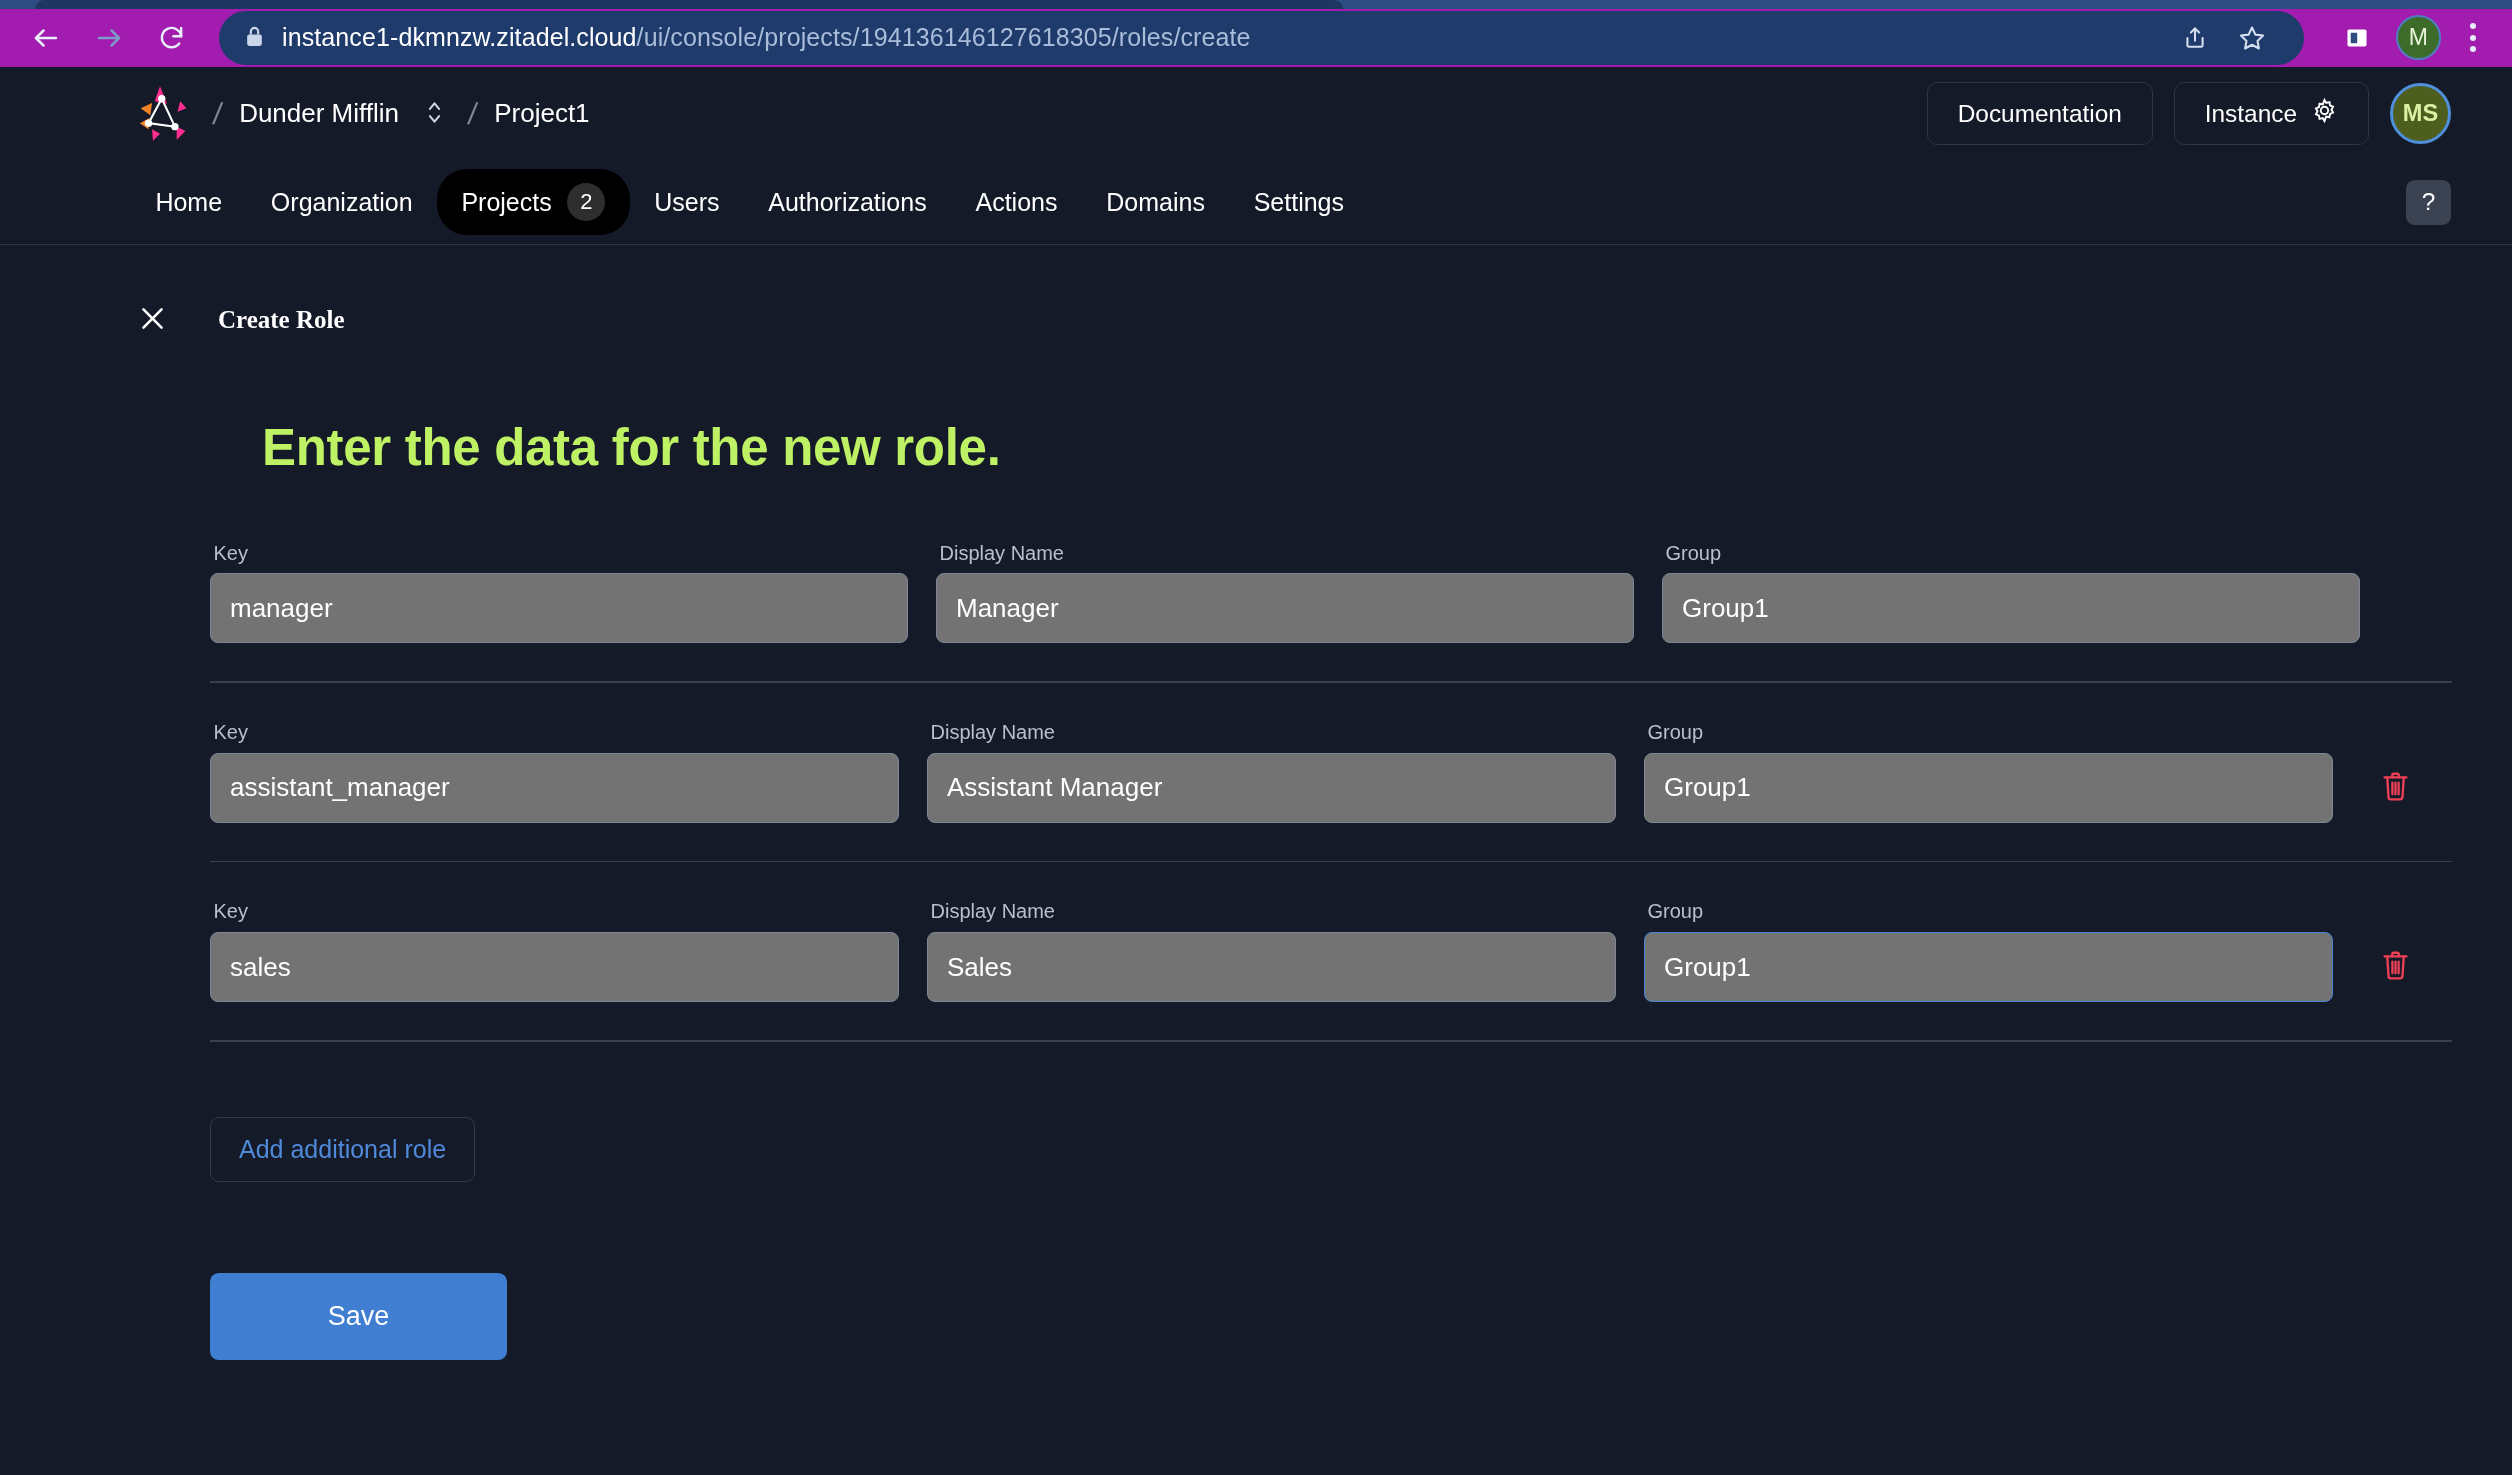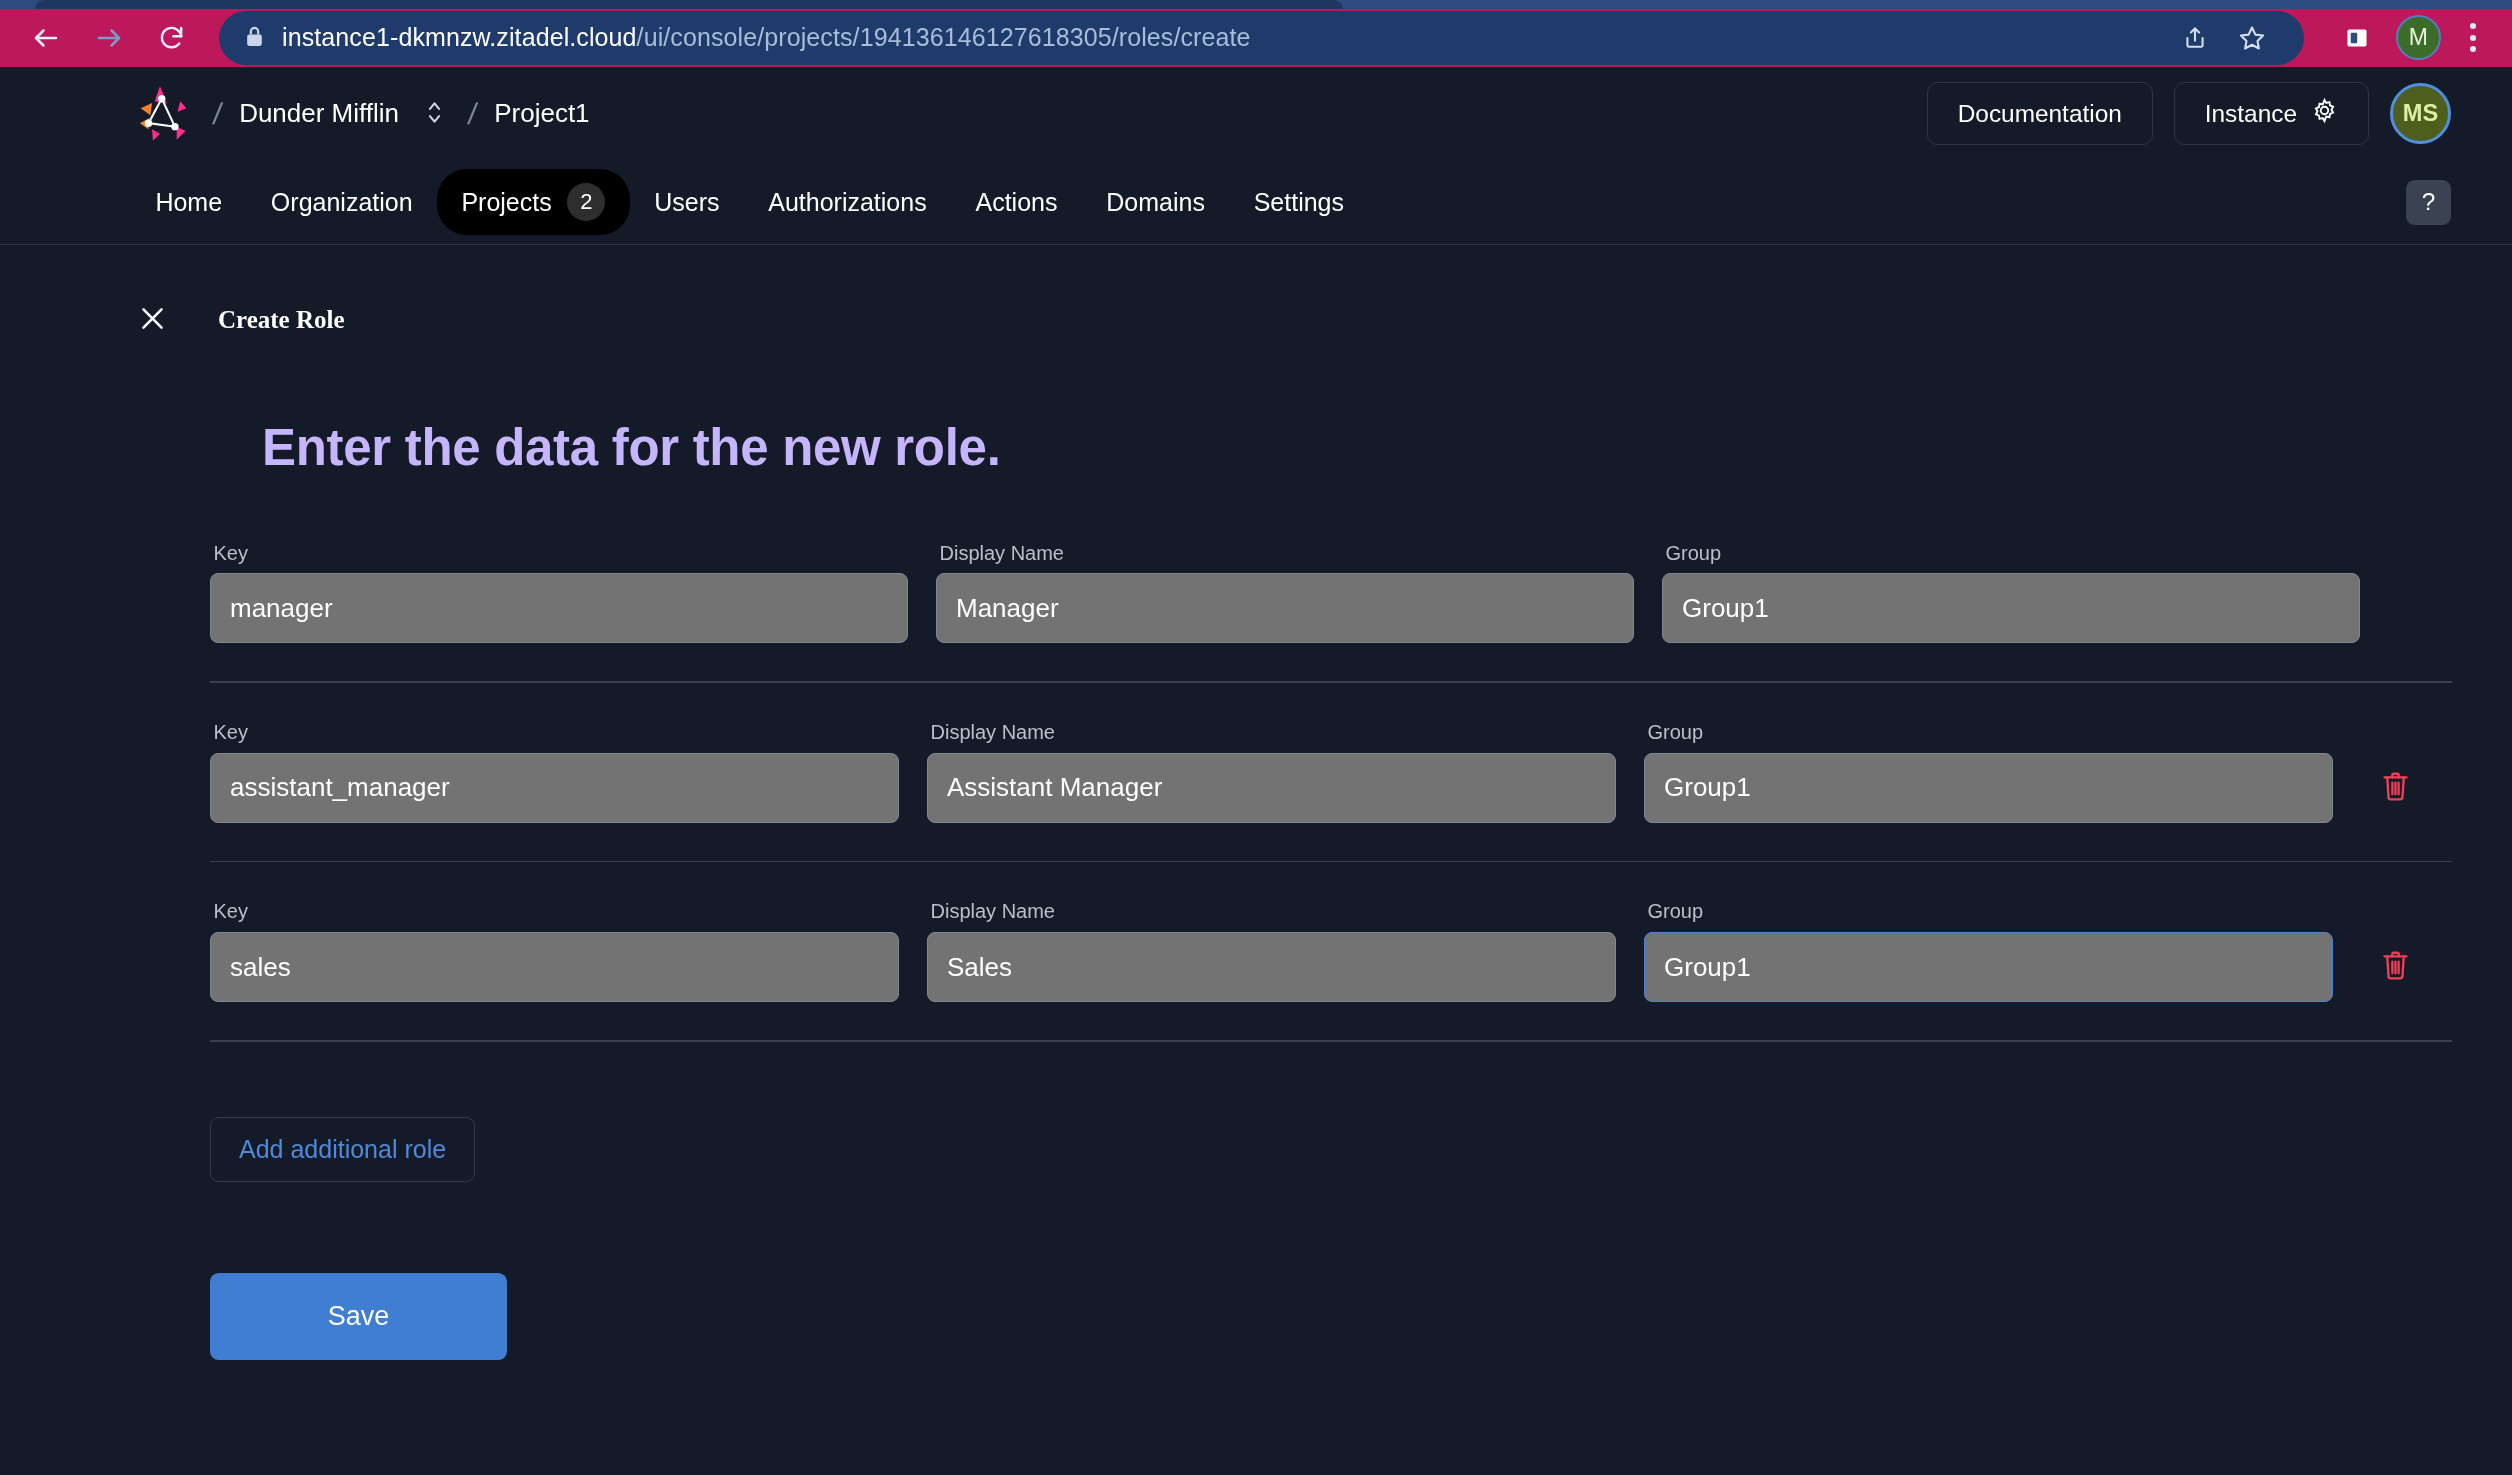--- a/index.html
+++ b/index.html
@@ -19,21 +19,21 @@
     position: relative;
   }
   .browser-tabstrip .tab-ghost {
     position: absolute;
     left: 35px; top: 0; width: 1308px; height: 8.7px;
     background: #1f3661;
     border-top-left-radius: 12.2px; border-top-right-radius: 12.2px;
   }
   .browser-toolbar {
     height: 58px;
-    background: #be185d;
+    background: #a21caf;
     display: flex;
     align-items: center;
     padding: 0 19px;
     gap: 8.7px;
   }
   .nav-btn {
     width: 54px; height: 54px;
     display: flex; align-items: center; justify-content: center;
     border-radius: 50%;
     flex: 0 0 auto;
@@ -200,21 +200,21 @@
     width: 42px; height: 42px;
     display: flex; align-items: center; justify-content: center;
   }
   .page-subtitle {
     color: #ffffff;
     font-size: 25px;
     font-weight: bold;
     font-family: Liberation Serif, serif;
   }
   .page-title {
-    color: #c4b5fd;
+    color: #bef264;
     font-size: 51px;
     font-weight: bold;
     margin: 77px 0 0 131px;
     letter-spacing: -0.3px;
   }
 
   .form-wrap { margin-left: 79px; margin-top: 65px; width: 2242px; }
   .role-row {
     display: flex;
     align-items: flex-end;

